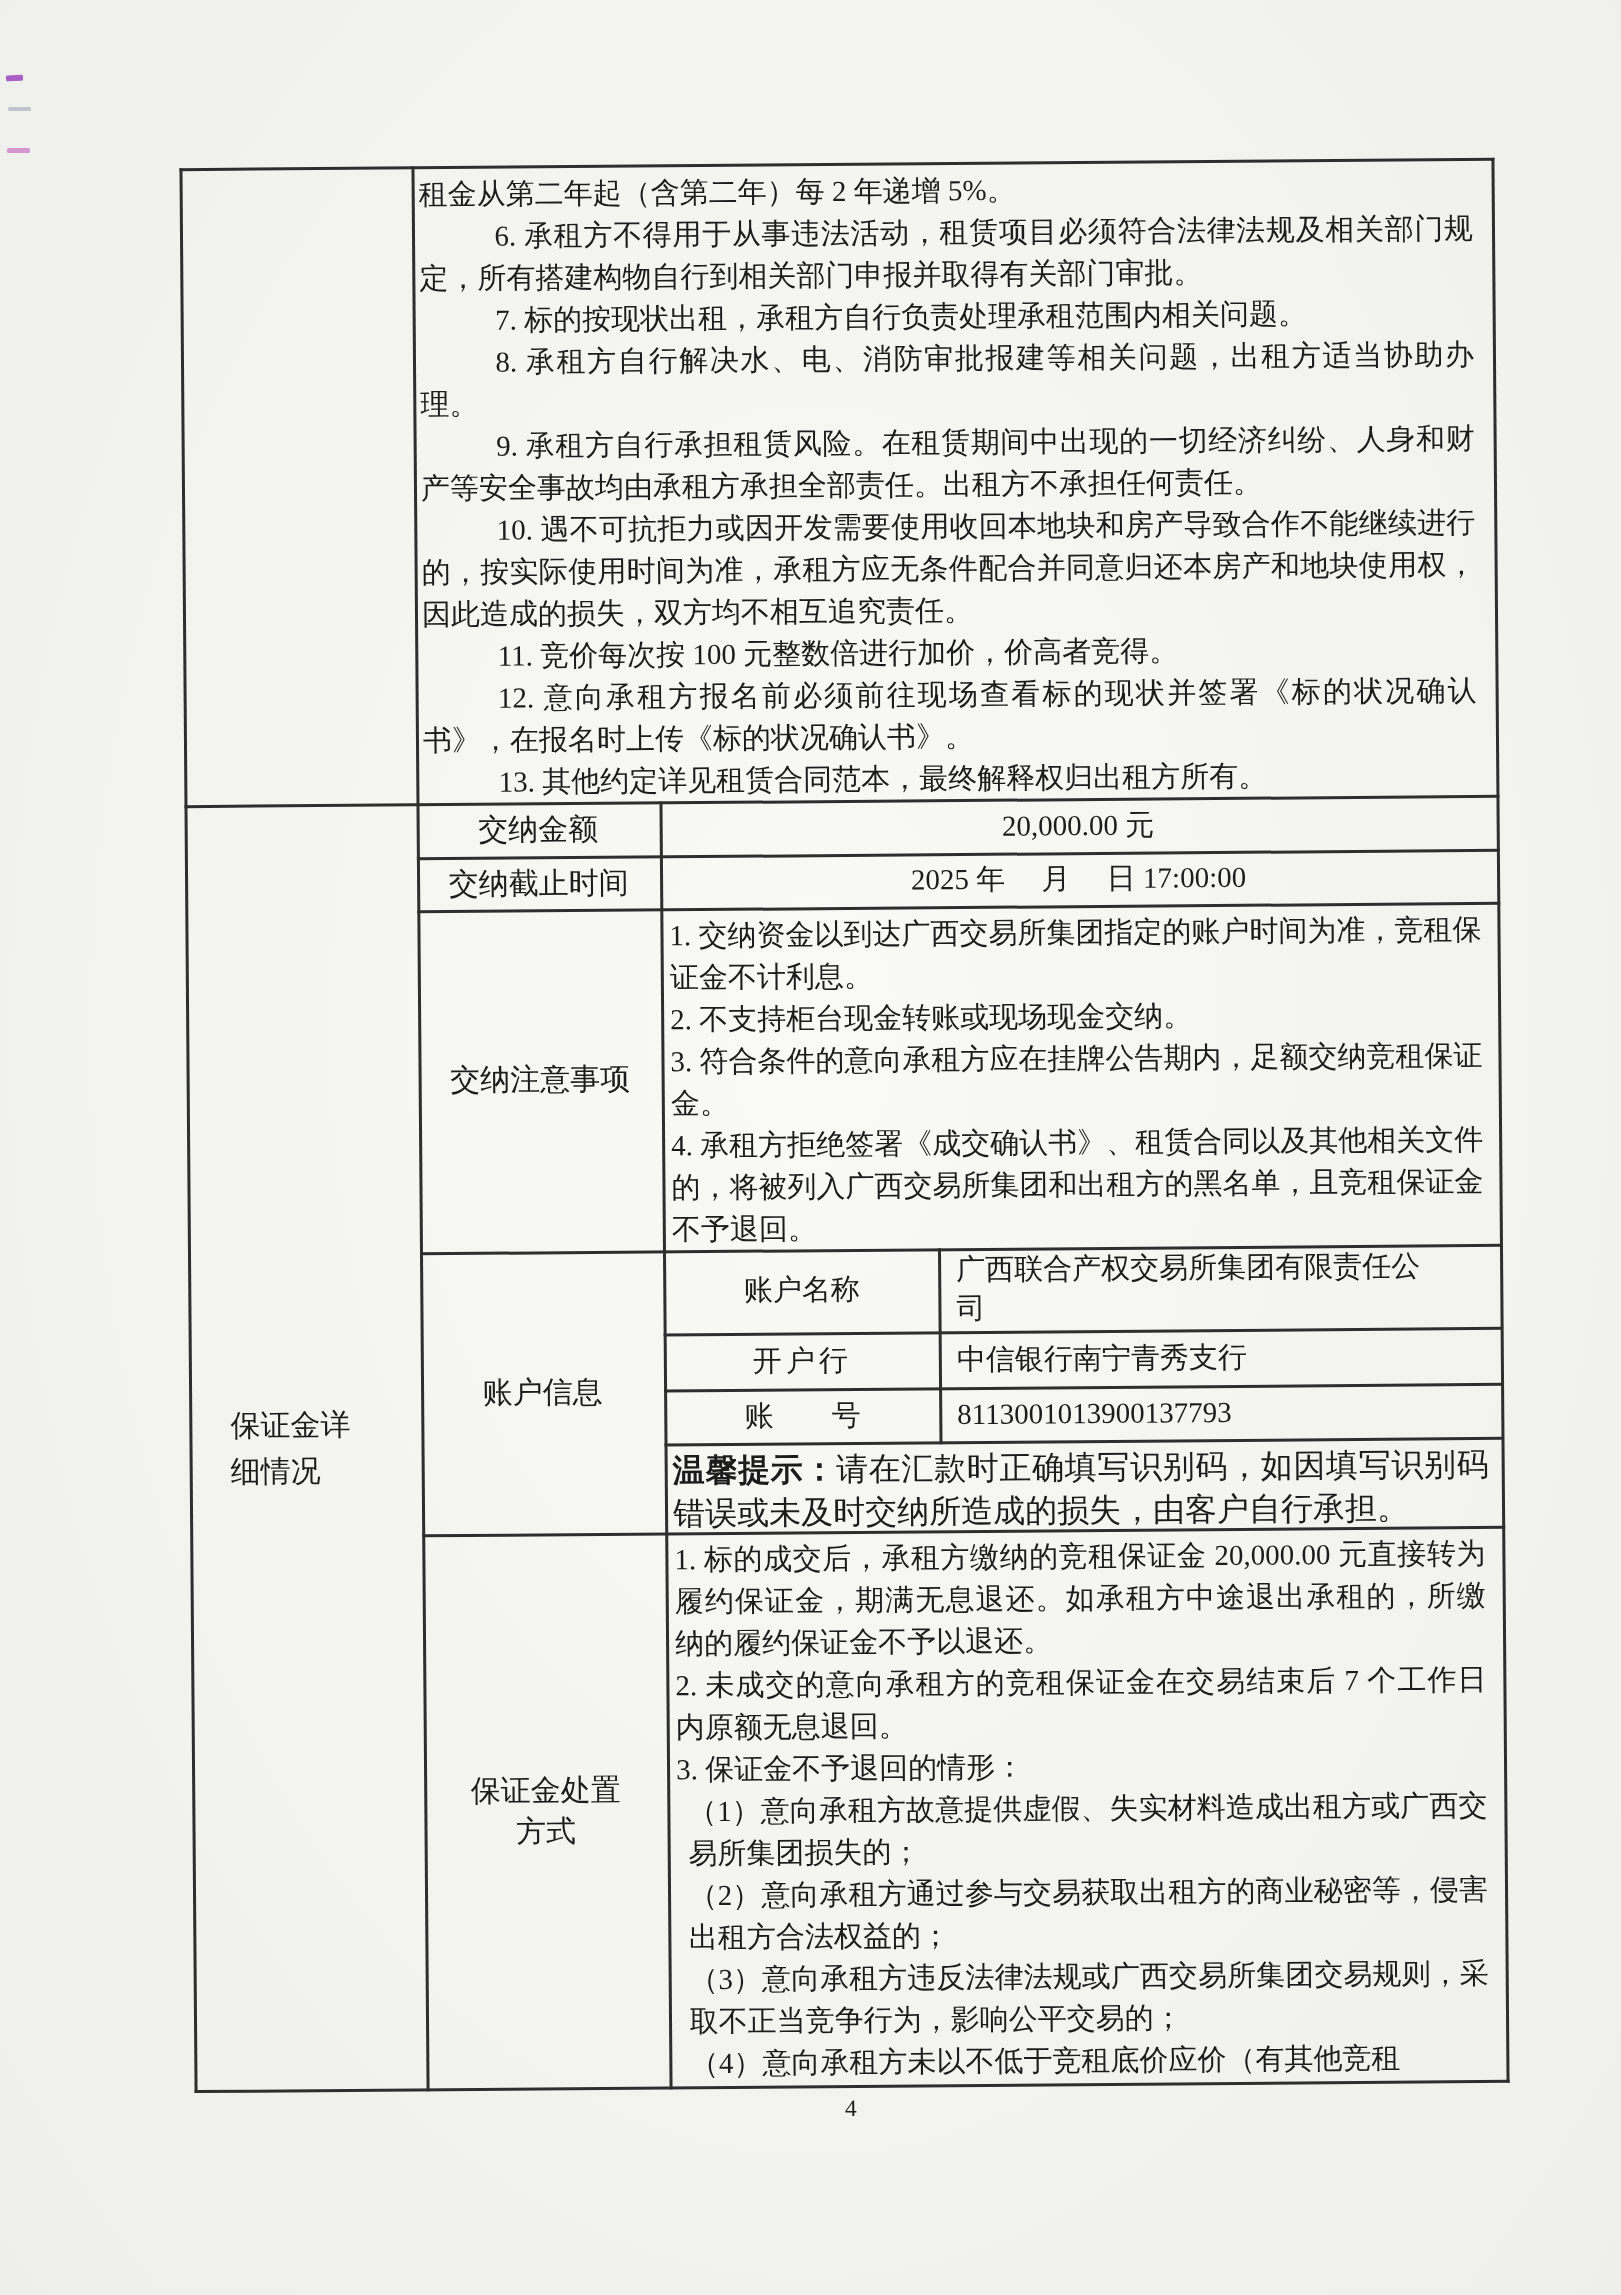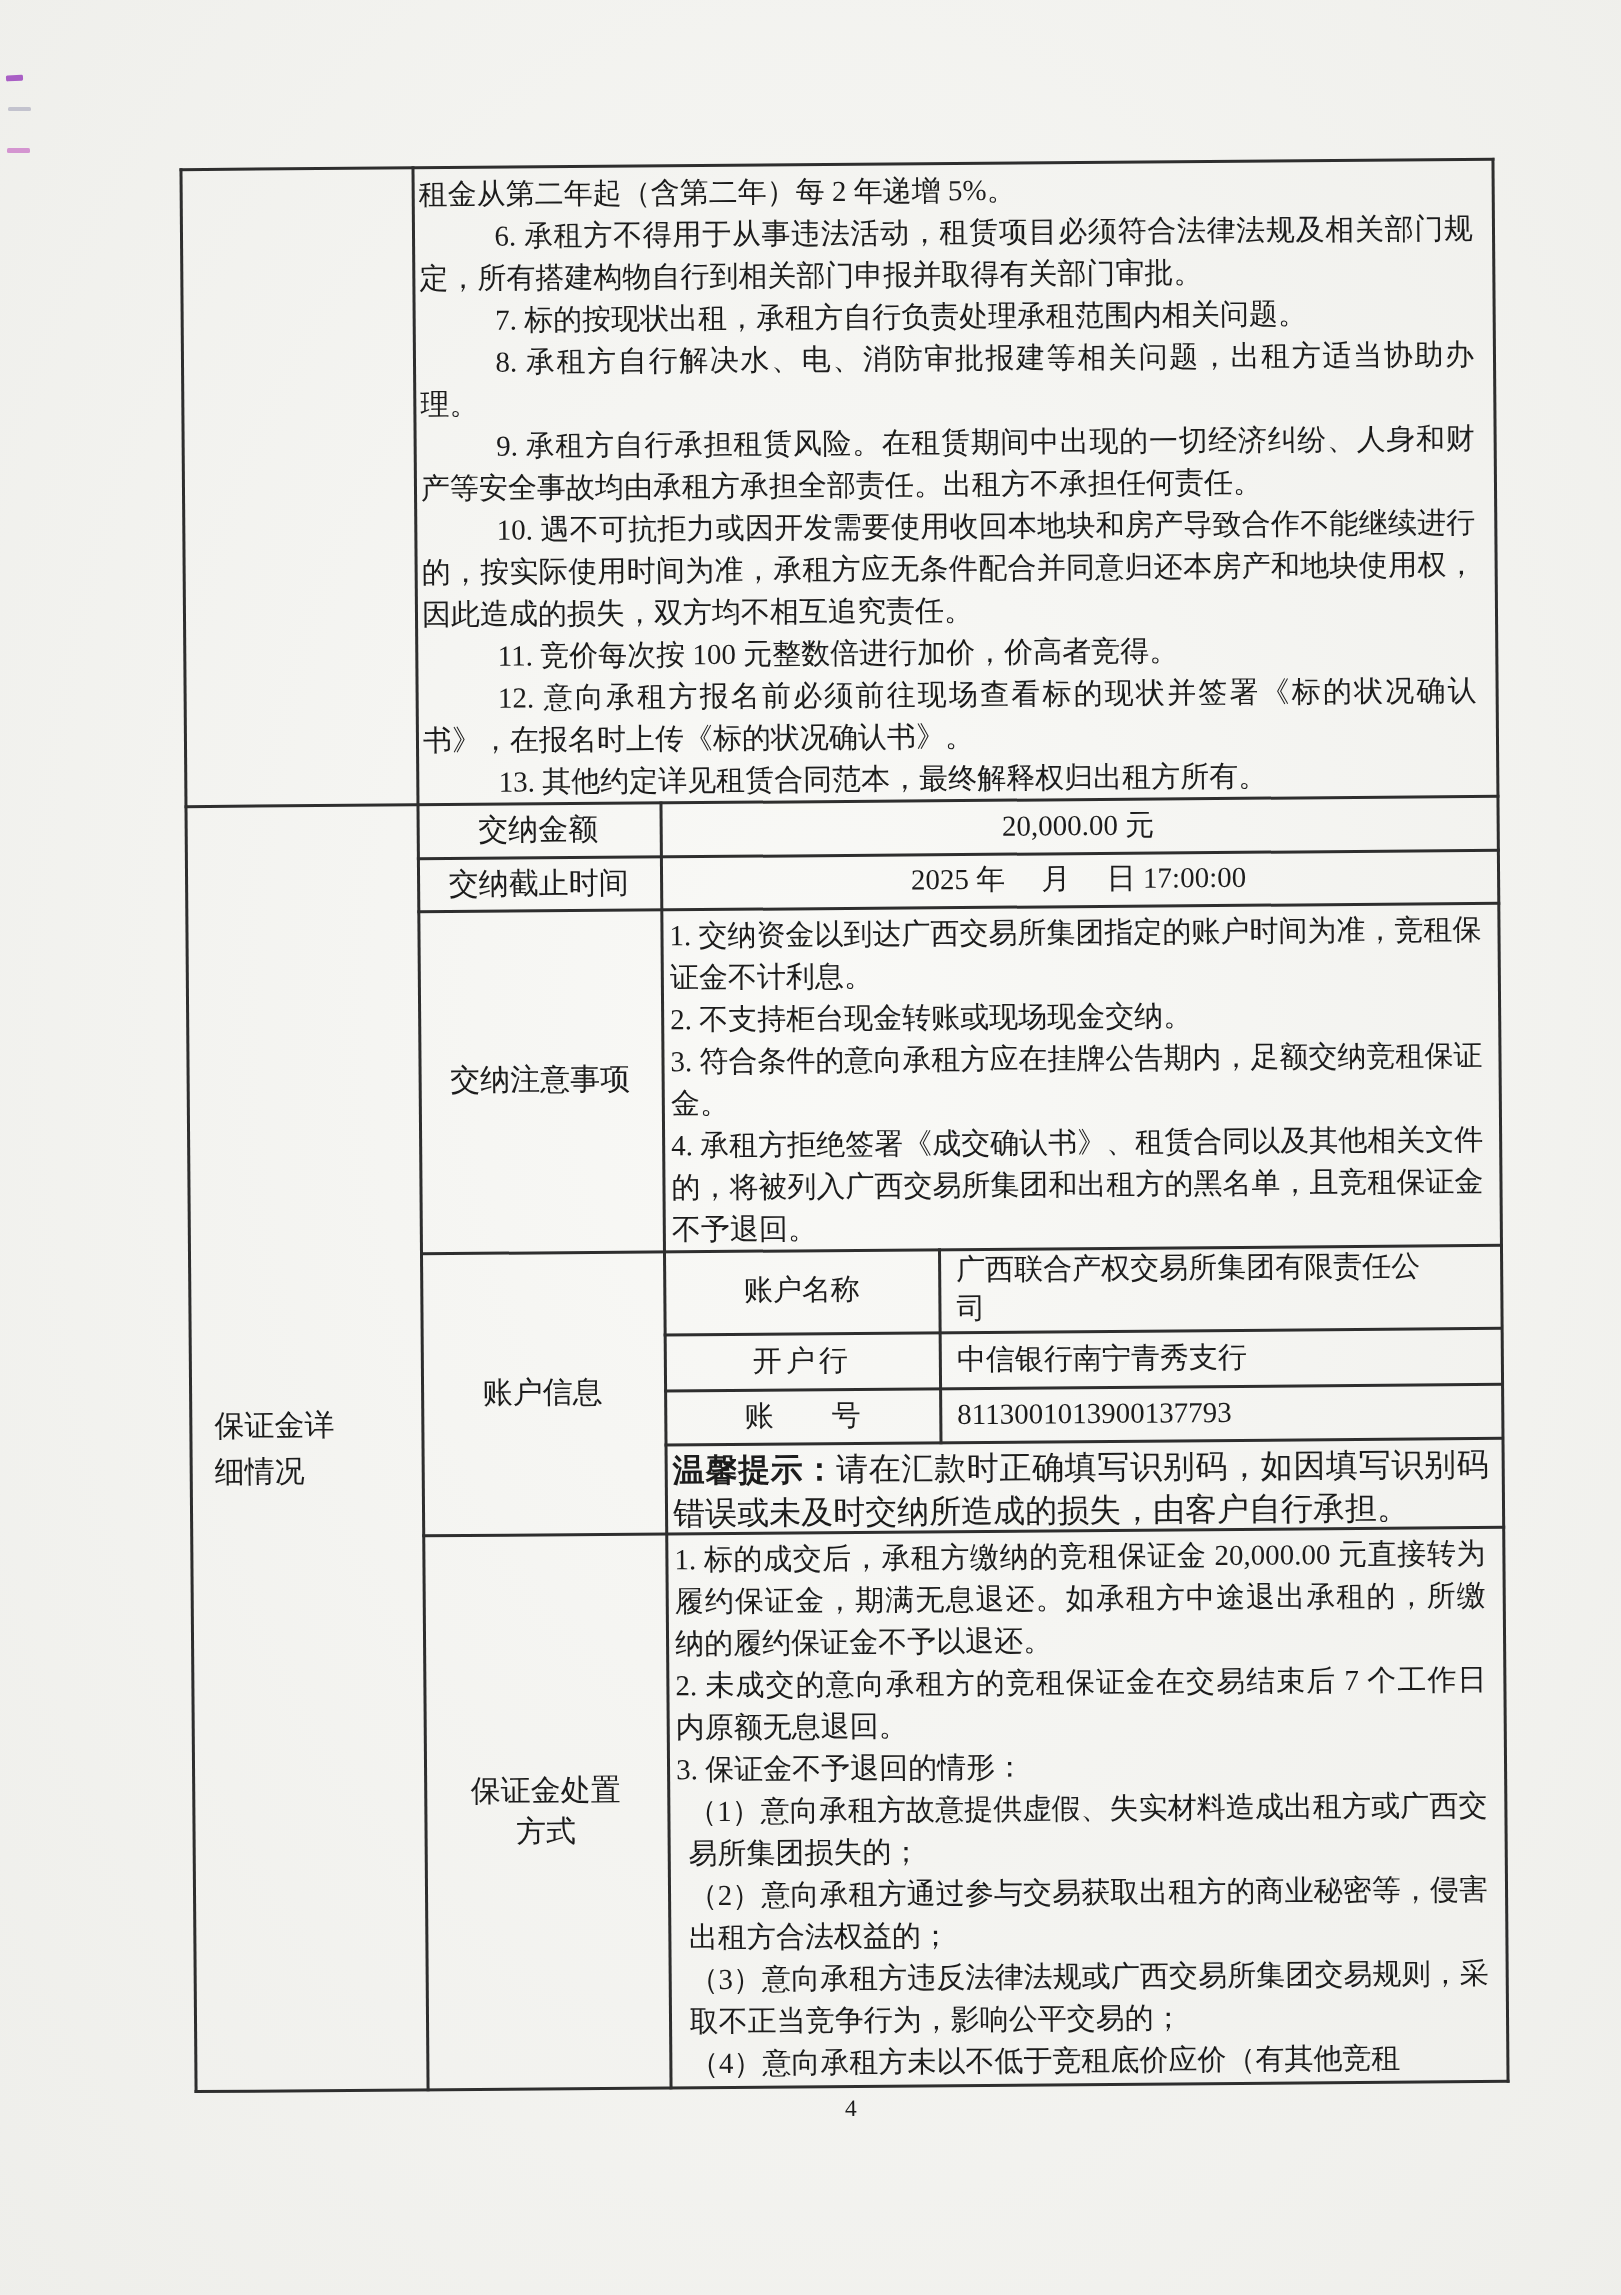--- a/index.html
+++ b/index.html
@@ -21,21 +21,21 @@
   .vl{width:2.6px;}
   
   .abs{position:absolute;}
   .cen{display:flex;align-items:center;justify-content:center;text-align:center;}
   .clauses{left:426px;top:170px;width:1054px;font-size:29px;line-height:42px;text-align:justify;}
   .clauses p{margin:0;}
   .clauses p.ind{text-indent:2.6em;}
   .lbl{left:421px;width:239px;font-size:30px;}
   .lbl-wrap{width:151px;text-align:center;}
   .col1{left:189px;top:803px;width:229px;height:1282px;display:flex;align-items:center;font-size:30px;line-height:46px;}
-  .col1 .inner{margin-left:23px;width:123px;}
+  .col1 .inner{margin-left:39px;width:123px;}
   .val{font-size:29px;}
   .notes{left:671px;top:913px;width:812px;font-size:29px;line-height:42px;text-align:justify;}
   .notes p{margin:0;}
   .sublbl{left:665px;width:271px;font-size:29px;}
   .subval{left:955px;width:534px;display:flex;align-items:center;font-size:29px;line-height:39px;}
   .notice{left:670px;top:1448px;width:816px;font-size:32px;line-height:43px;text-align:justify;}
   .notice b{font-weight:bold;}
   .disposal{left:671px;top:1537px;width:811px;font-size:29px;line-height:42px;text-align:justify;}
   .disposal p{margin:0;}
   .disposal p.sub{padding-left:0.4em;}

